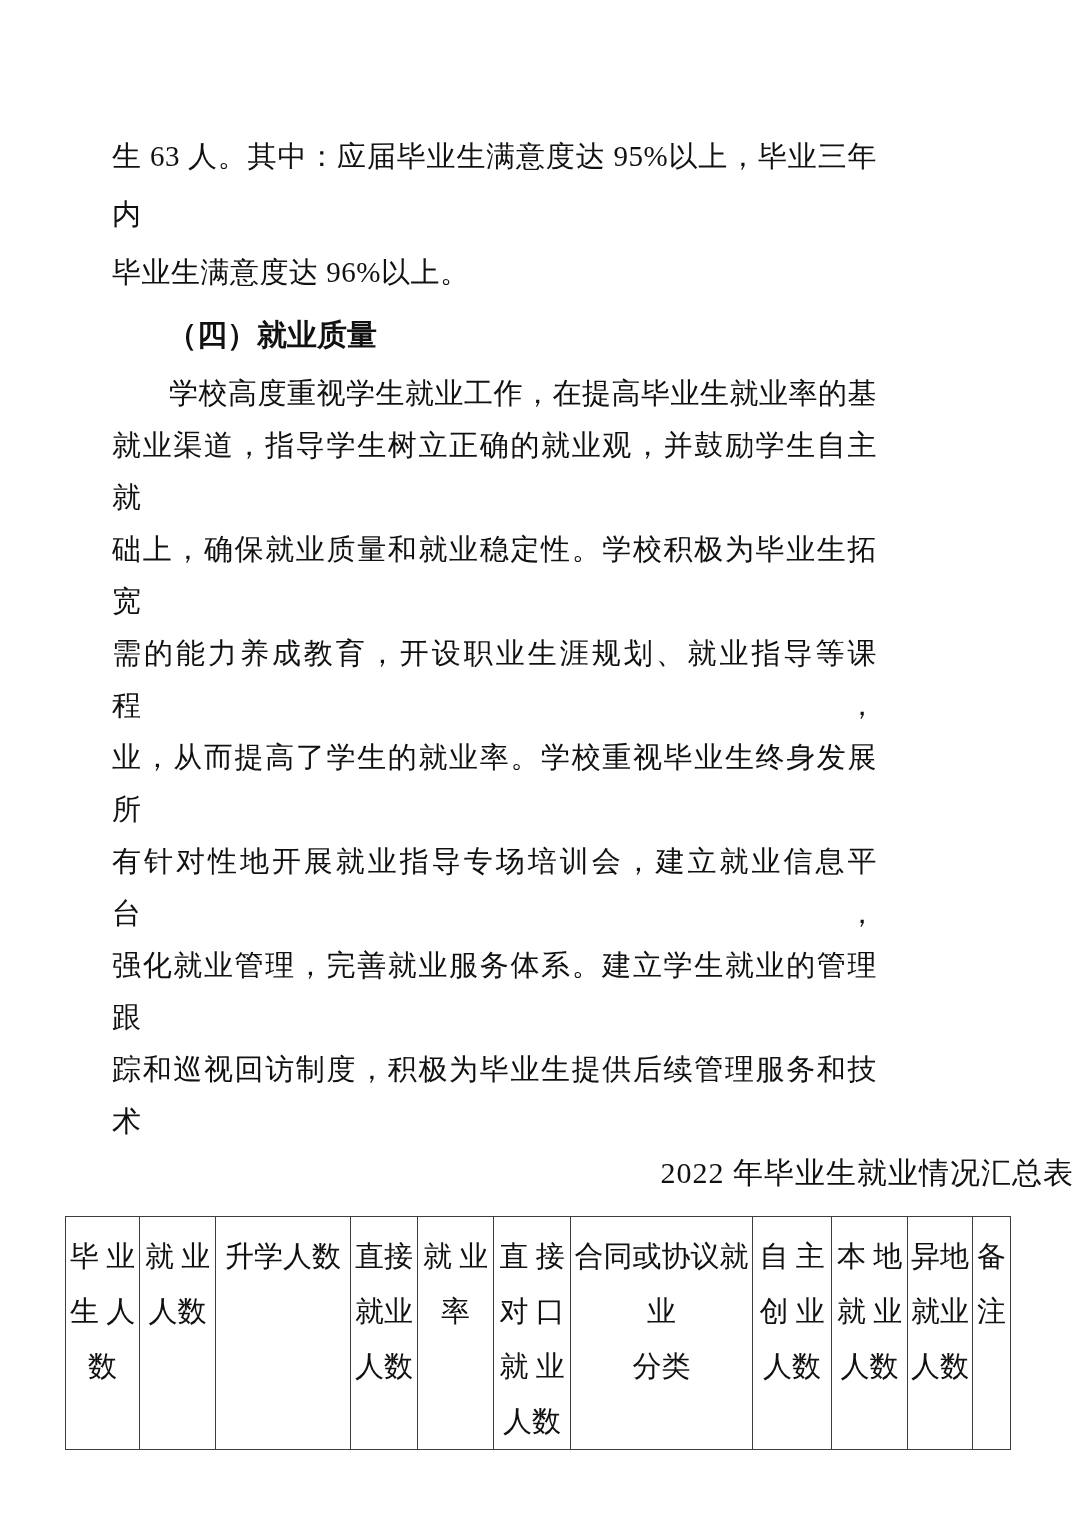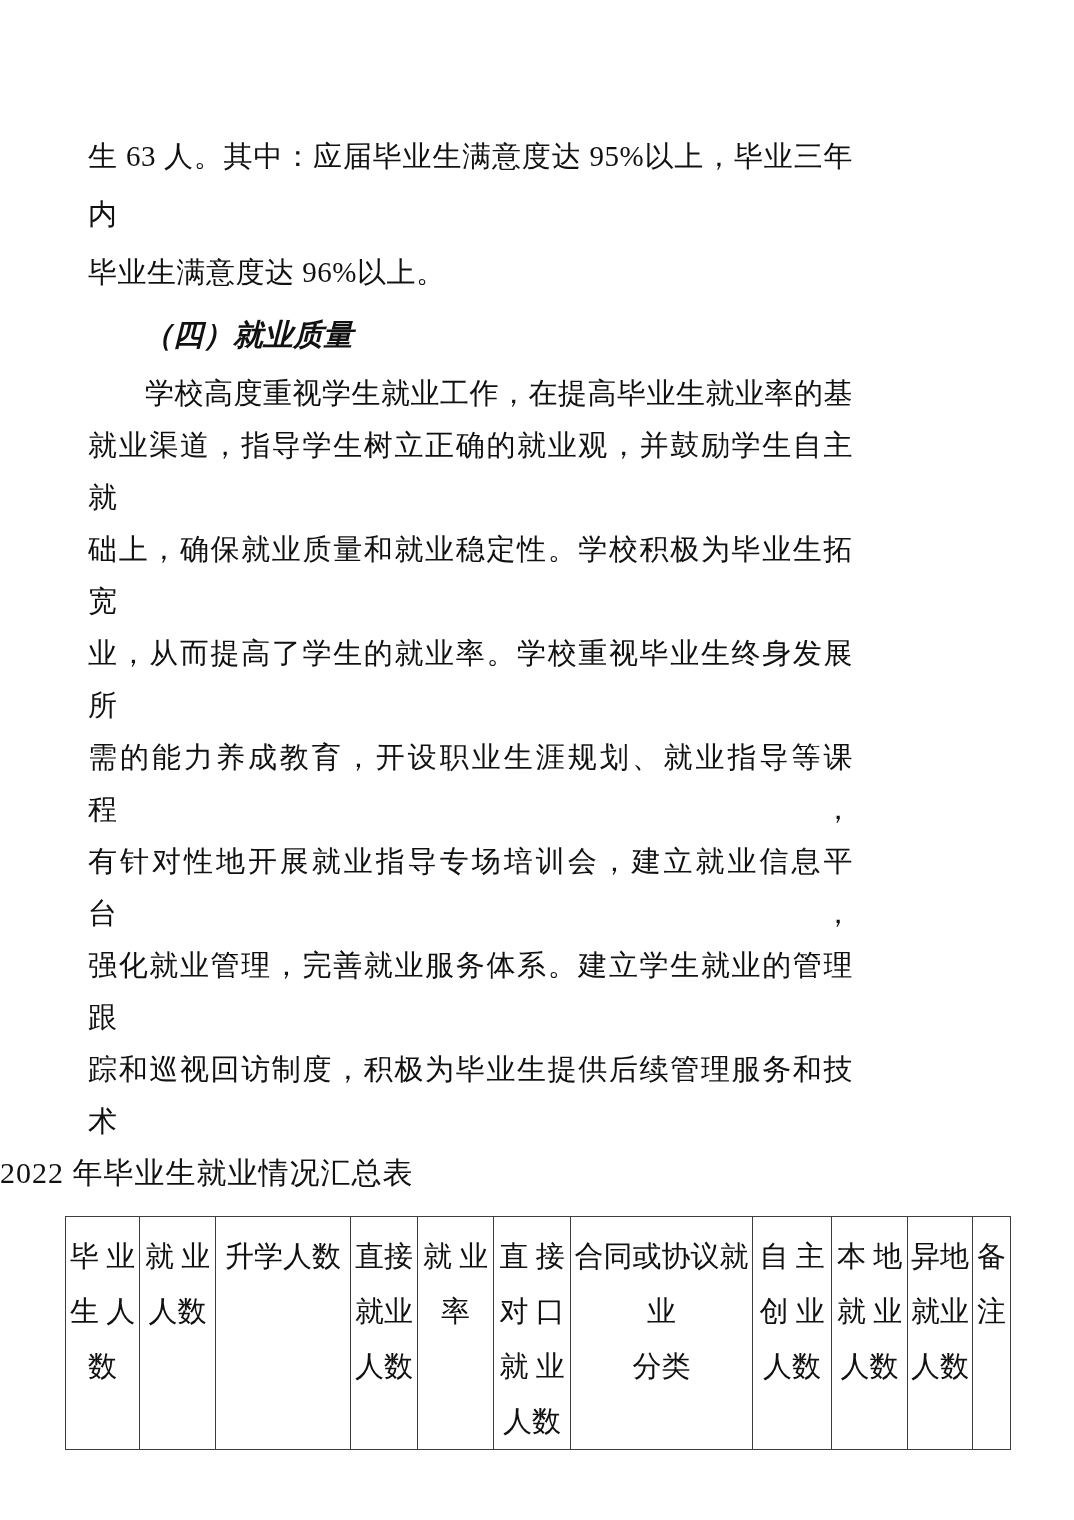--- a/index.html
+++ b/index.html
@@ -10,46 +10,46 @@
     margin: 0 auto;
     background: #ffffff;
     color: #111;
     font-family: "Liberation Serif", "DejaVu Serif", serif;
     overflow: hidden;
     box-sizing: border-box;
     padding-top: 127px;
   }
   .text-col {
     width: 765px;
-    margin-left: 88px;
+    margin-left: 112px;
   }
   .bodyline {
     font-size: 29px;
     line-height: 52px;
     text-align: justify;
     text-justify: inter-character;
     white-space: normal;
     letter-spacing: 0.5px;
   }
   .fill { text-align-last: justify; }
   .intro .bodyline { line-height: 58px; }
   .indent { text-indent: 57px; font-family: Liberation Serif, serif; }
   .heading {
     font-family: "Liberation Sans", "DejaVu Sans", sans-serif;
     font-weight: bold;
     font-size: 30px;
     line-height: 52px;
     padding-left: 55px;
   }
-  .heading4 { margin-top: 8px; font-style: italic; }
+  .heading4 { margin-top: 8px; }
   .para2 { margin-top: 6px; }
   .table-title {
     font-size: 30px;
     line-height: 52px;
-    text-align: left;
+    text-align: right;
     width: 100%;
     letter-spacing: 1px;
   }
   table.summary {
     border-collapse: collapse;
     table-layout: fixed;
     width: 945px;
     margin-left: 65px;
     margin-top: 17px;
   }
@@ -79,22 +79,22 @@
   </div>
 
   <div class="text-col">
     <div class="heading heading4">（四）就业质量</div>
   </div>
 
   <div class="text-col para2">
     <div class="bodyline fill indent">学校高度重视学生就业工作，在提高毕业生就业率的基</div>
     <div class="bodyline fill">就业渠道，指导学生树立正确的就业观，并鼓励学生自主就</div>
     <div class="bodyline fill">础上，确保就业质量和就业稳定性。学校积极为毕业生拓宽</div>
+    <div class="bodyline fill">需的能力养成教育，开设职业生涯规划、就业指导等课程，</div>
     <div class="bodyline fill">业，从而提高了学生的就业率。学校重视毕业生终身发展所</div>
-    <div class="bodyline fill">需的能力养成教育，开设职业生涯规划、就业指导等课程，</div>
     <div class="bodyline fill">有针对性地开展就业指导专场培训会，建立就业信息平台，</div>
     <div class="bodyline fill">强化就业管理，完善就业服务体系。建立学生就业的管理跟</div>
     <div class="bodyline fill">踪和巡视回访制度，积极为毕业生提供后续管理服务和技术</div>
   </div>
 
   <div class="table-title">2022 年毕业生就业情况汇总表</div>
 
   <table class="summary">
     <colgroup>
       <col style="width:74px">

